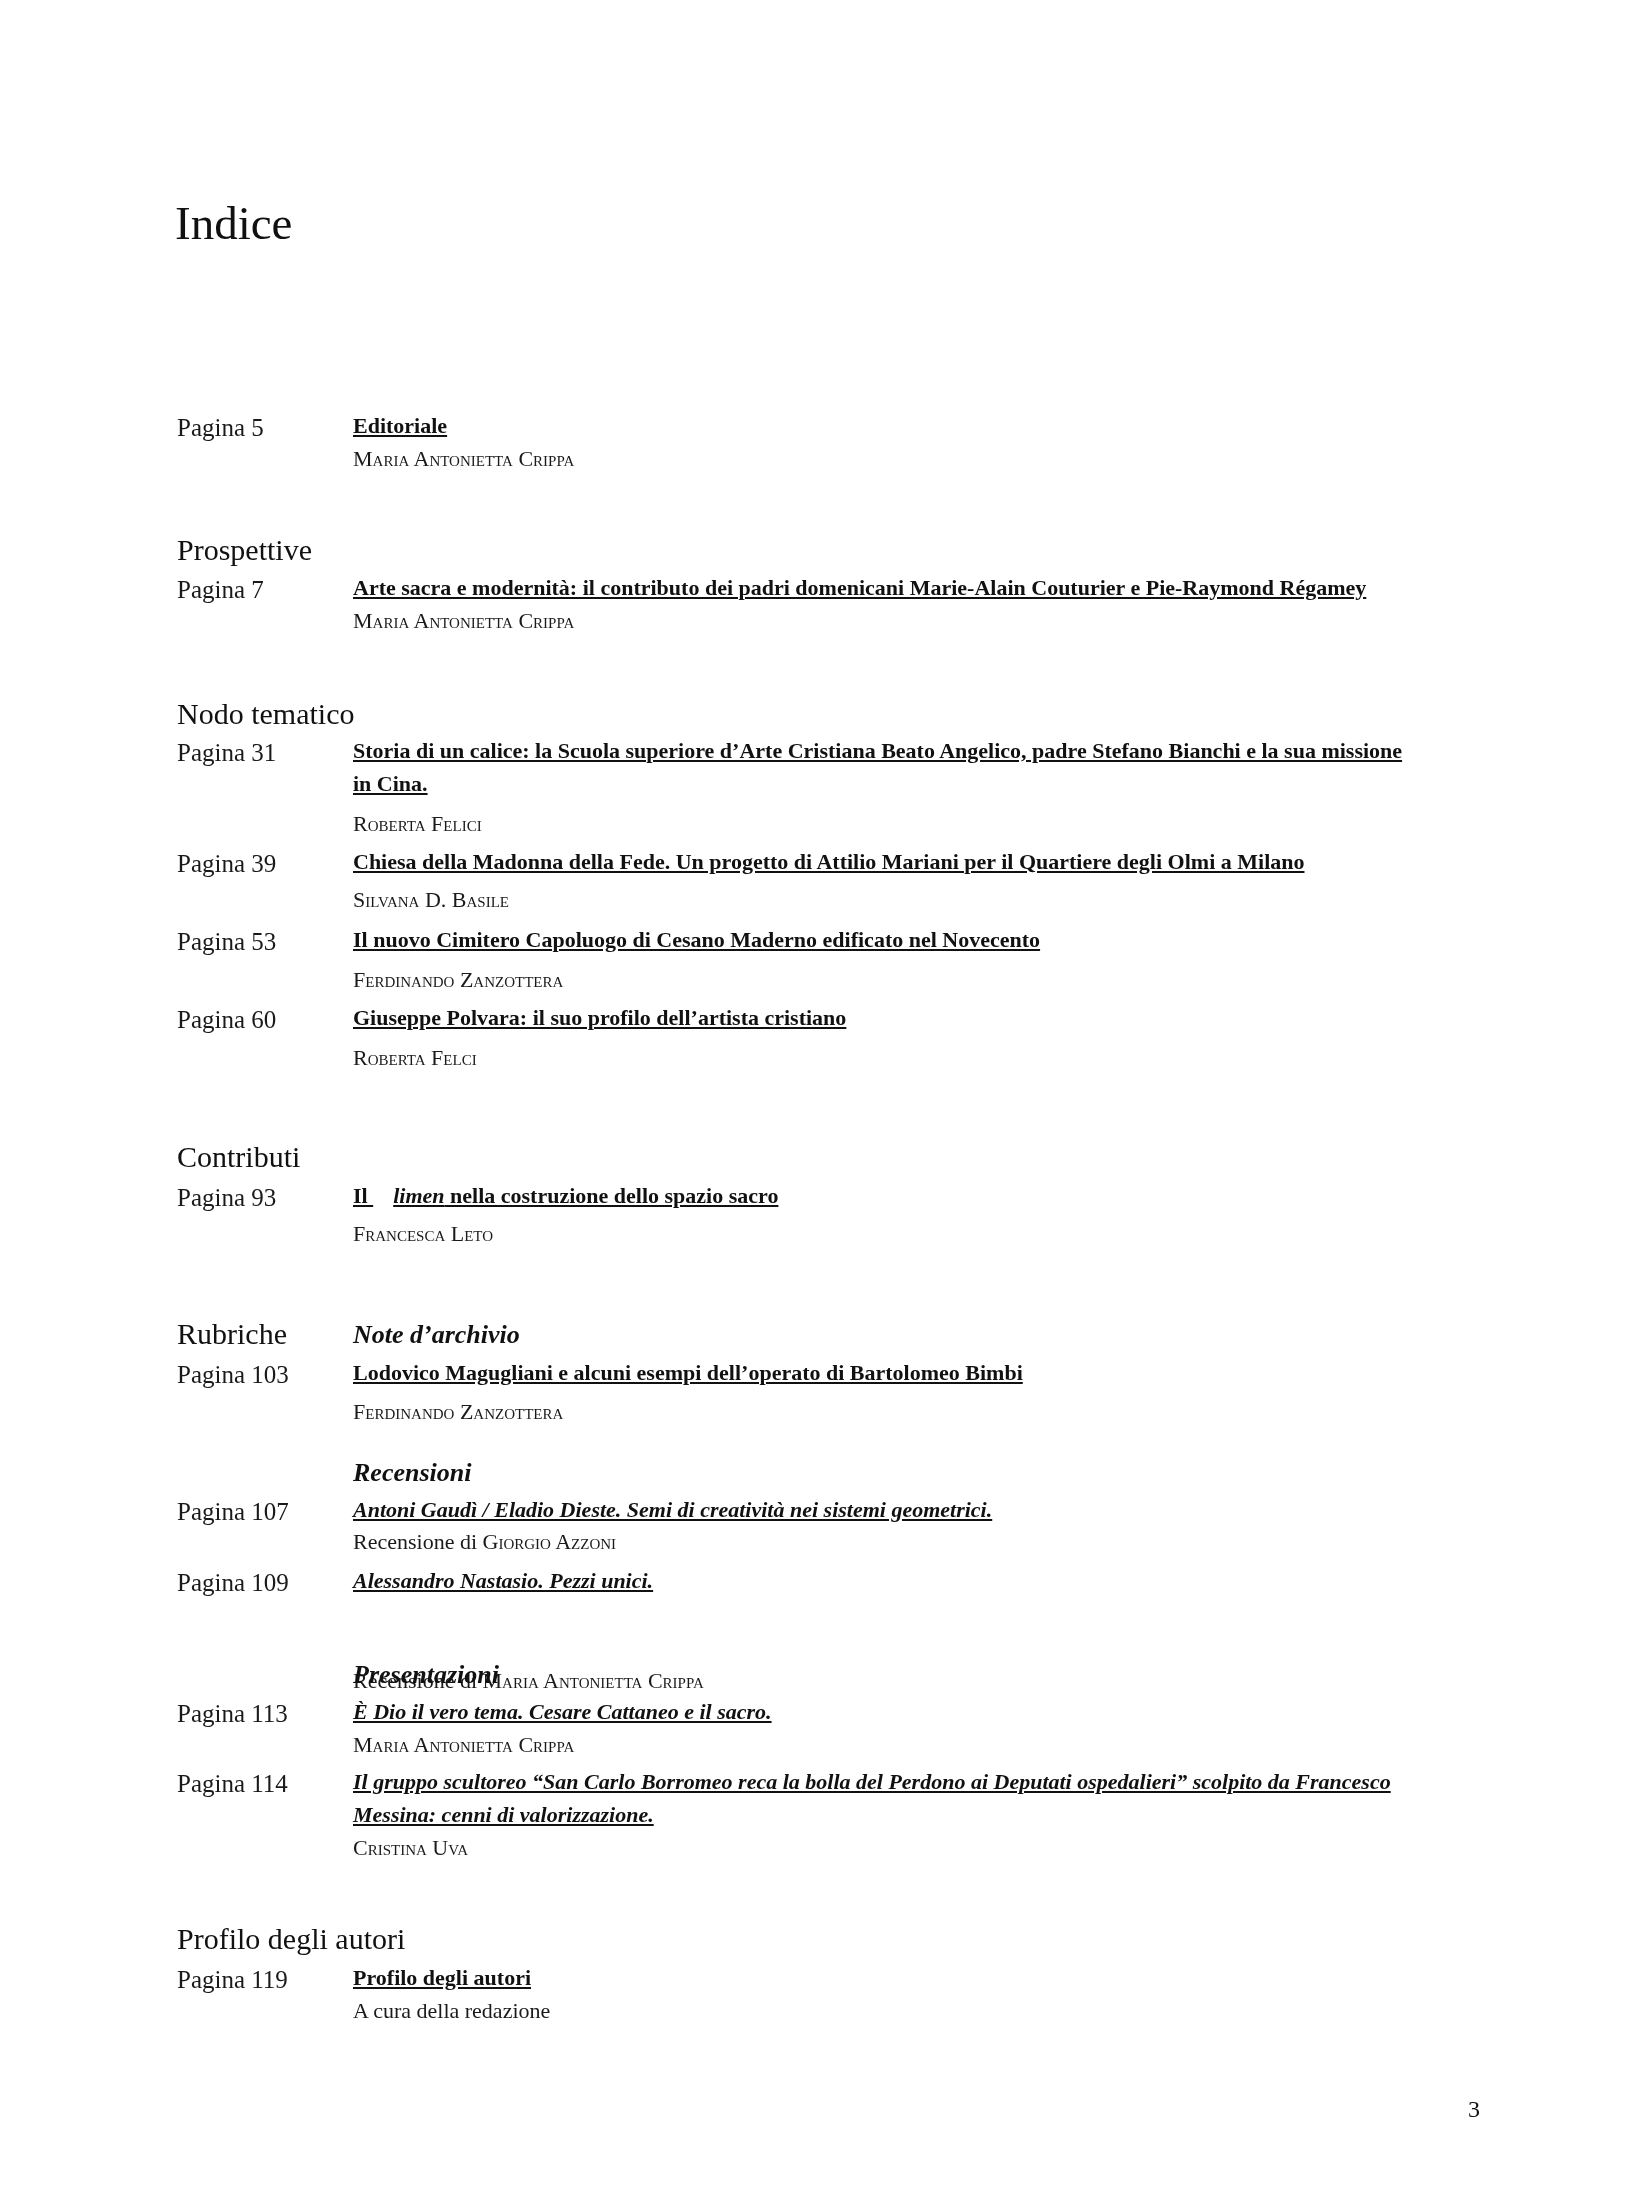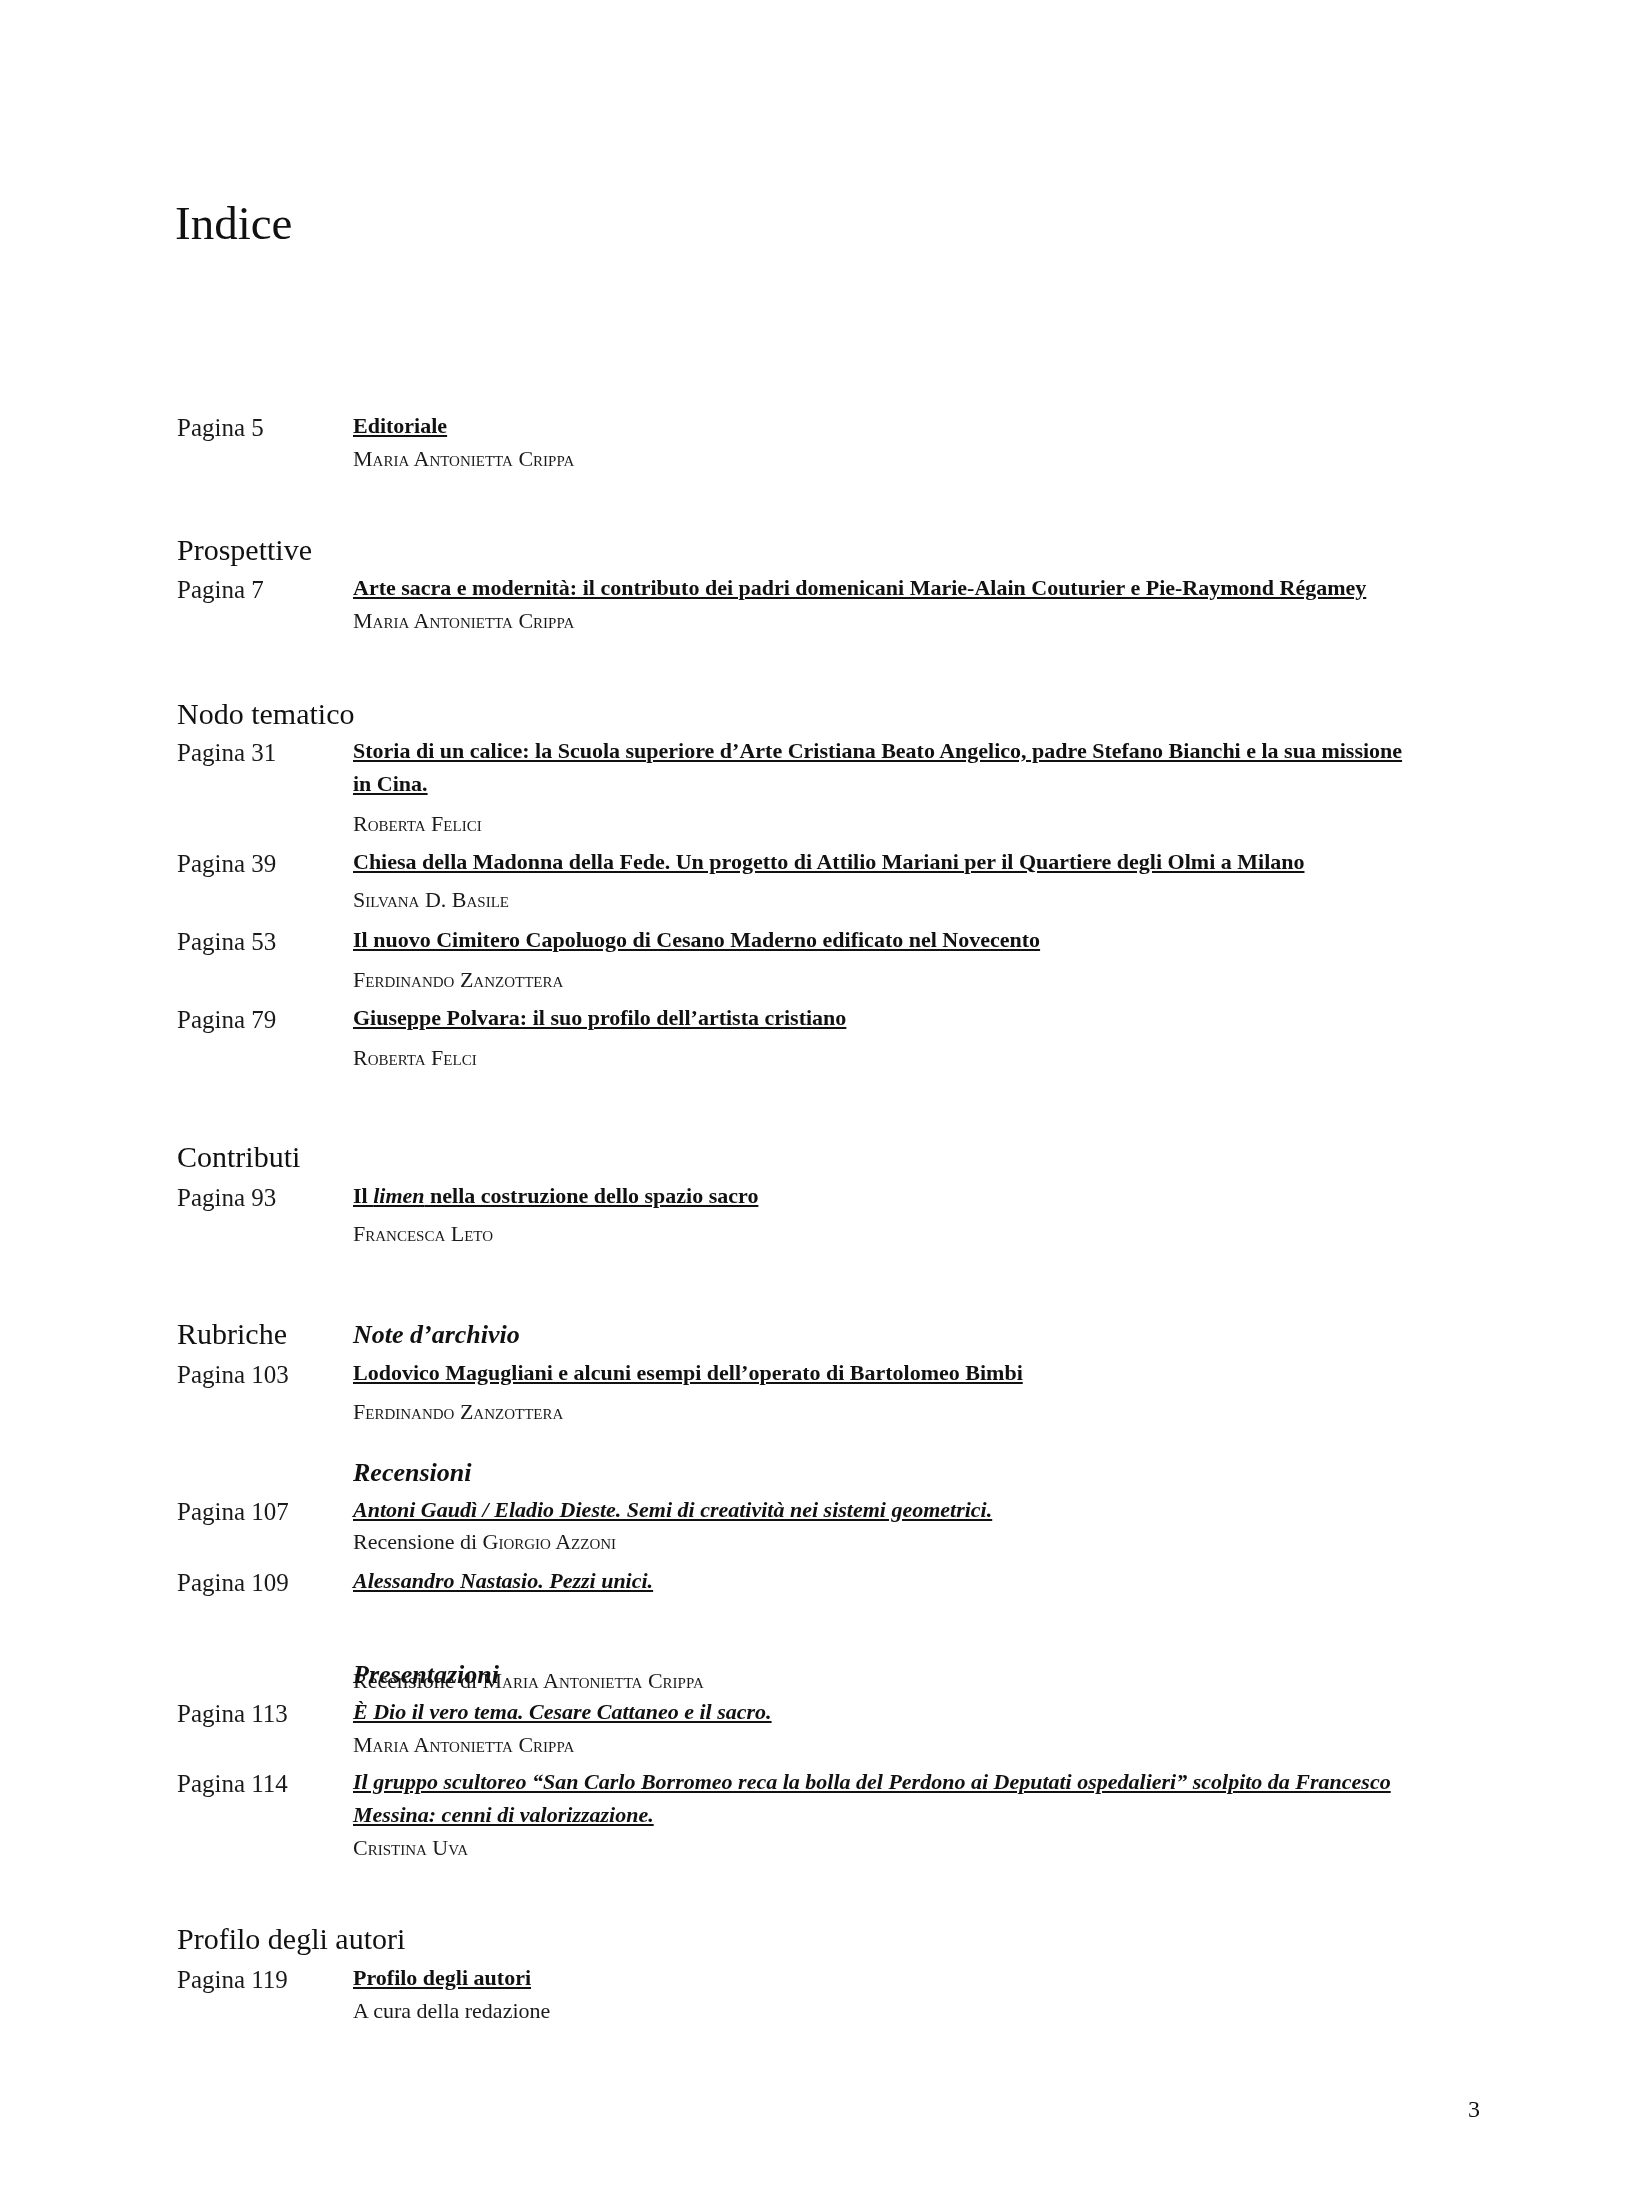--- a/index.html
+++ b/index.html
@@ -8,21 +8,21 @@
   .abs { position: absolute; white-space: nowrap; line-height: 1; }
   .title { left: 175px; top: 200px; font-size: 47px; font-weight: normal; text-align: right; }
   .section { left: 177px; font-size: 30px; font-weight: normal; }
   .page { left: 177px; font-size: 25px; font-weight: normal; color: #1a1a1a; }
   .art { left: 353px; font-size: 22px; font-weight: bold; text-decoration: underline; }
   .art.it { font-style: italic; }
   .sub { left: 353px; font-size: 26px; font-style: italic; font-weight: bold; }
   .auth { left: 353px; font-size: 22px; font-variant: small-caps; color: #1a1a1a; }
   .plain { left: 353px; font-size: 22px; color: #1a1a1a; }
   .sc { font-variant: small-caps; }
-  .em { font-style: italic; }
+  .em { font-style: italic; margin-left: 20px; }
   .pagenum { left: 1468px; top: 2097px; font-size: 24px; }
 </style>
 </head>
 <body>
 
 <div class="abs title">Indice</div>
 
 <div class="abs page" style="top:415px">Pagina 5</div>
 <div class="abs art" style="top:415px">Editoriale</div>
 <div class="abs auth" style="top:448px">Maria Antonietta Crippa</div>
@@ -39,21 +39,21 @@
 <div class="abs auth" style="top:813px">Roberta Felici</div>
 
 <div class="abs page" style="top:851px">Pagina 39</div>
 <div class="abs art" style="top:851px">Chiesa della Madonna della Fede. Un progetto di Attilio Mariani per il Quartiere degli Olmi a Milano</div>
 <div class="abs auth" style="top:889px">Silvana D. Basile</div>
 
 <div class="abs page" style="top:929px">Pagina 53</div>
 <div class="abs art" style="top:929px">Il nuovo Cimitero Capoluogo di Cesano Maderno edificato nel Novecento</div>
 <div class="abs auth" style="top:969px">Ferdinando Zanzottera</div>
 
-<div class="abs page" style="top:1007px">Pagina 79</div>
+<div class="abs page" style="top:1007px">Pagina 60</div>
 <div class="abs art" style="top:1007px">Giuseppe Polvara: il suo profilo dell’artista cristiano</div>
 <div class="abs auth" style="top:1047px">Roberta Felci</div>
 
 <div class="abs section" style="top:1142px">Contributi</div>
 <div class="abs page" style="top:1185px">Pagina 93</div>
 <div class="abs art" style="top:1185px"><span>Il </span><span class="em">limen</span><span> nella costruzione dello spazio sacro</span></div>
 <div class="abs auth" style="top:1223px">Francesca Leto</div>
 
 <div class="abs section" style="top:1319px">Rubriche</div>
 <div class="abs sub" style="top:1322px">Note d’archivio</div>

